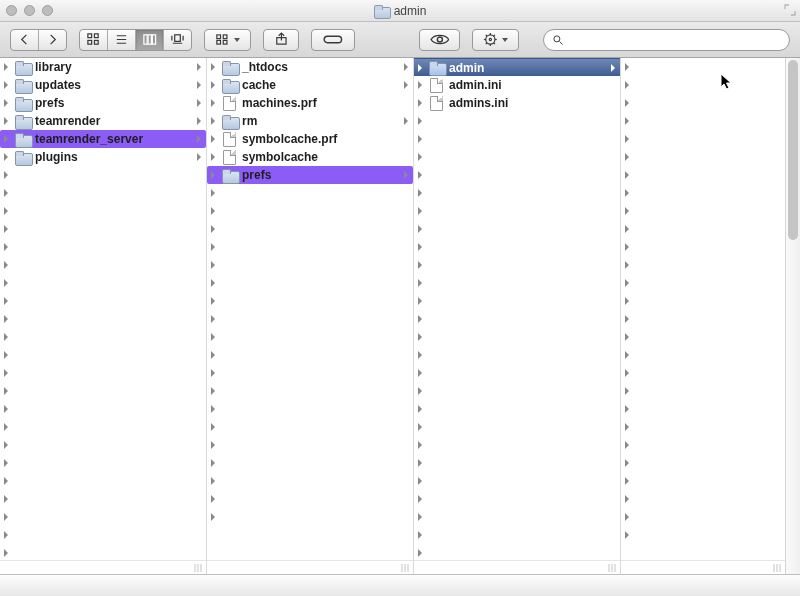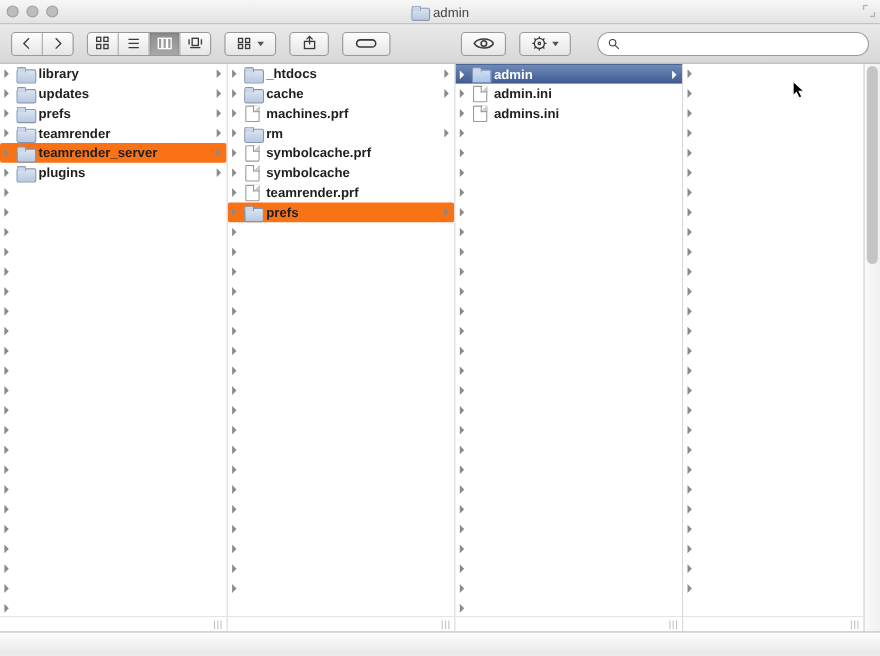--- a/index.html
+++ b/index.html
@@ -150,21 +150,21 @@
   }
   .row .label { font-size:12px; color:#1e1e1e; }
   .row .arrow {
     margin-left:auto; color:#8a8a8a;
   }
   .row .arrow svg { width:6px; height:8px; }
   .row .arrow svg path { fill:#8a8a8a; stroke:none; }
 
   
   .row.inactive-sel {
-    background:#f97316; border-radius:2px;
+    background:#8b5cf6; border-radius:2px;
   }
   .row.active-sel {
     background: linear-gradient(#6f89b7,#3f5c92);
     border-top:1px solid #3a568c;
   }
   .row.active-sel .label { color:#fff; }
   .row.active-sel .arrow svg path,
   .row.active-sel .disclosure svg path { fill:#fff; }
   .row.active-sel .ficon .folder::before {
     background: linear-gradient(#cfe0f7,#a9c2e8);
@@ -660,32 +660,20 @@
             <svg viewBox="0 0 6 8">
               <path d="M1 0 L5 4 L1 8 Z"></path>
             </svg>
           </span>
       <span class="ficon">
             <span class="file"></span>
           </span>
       <span class="label">symbolcache</span>
 
     </div>
-        <div class="row">
-      <span class="disclosure">
-            <svg viewBox="0 0 6 8">
-              <path d="M1 0 L5 4 L1 8 Z"></path>
-            </svg>
-          </span>
-      <span class="ficon">
-            <span class="file"></span>
-          </span>
-      <span class="label">teamrender.prf</span>
-
-    </div>
         <div class="row inactive-sel">
       <span class="disclosure">
             <svg viewBox="0 0 6 8">
               <path d="M1 0 L5 4 L1 8 Z"></path>
             </svg>
           </span>
       <span class="ficon">
             <span class="folder"></span>
           </span>
       <span class="label">prefs</span>

